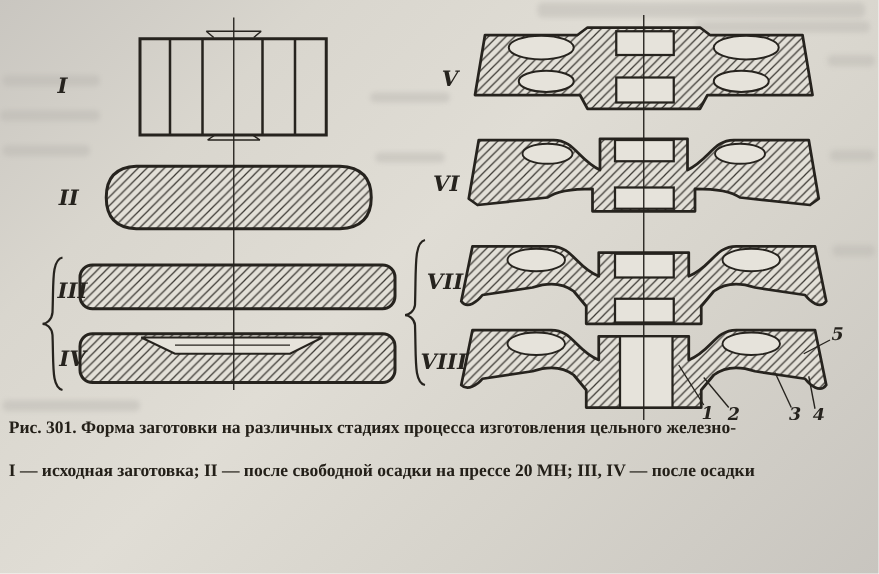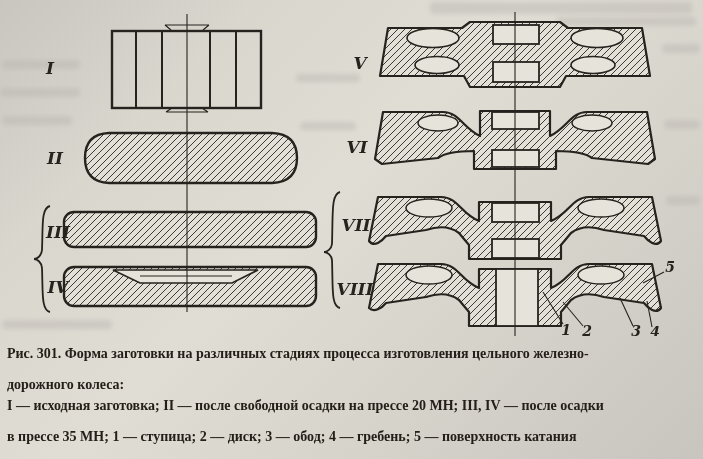--- a/index.html
+++ b/index.html
@@ -13,22 +13,22 @@
   .ghost{
     position:absolute;background:#b9b6b0;opacity:.45;
     border-radius:4px;filter:blur(2px);
   }
   svg{position:absolute;left:0;top:0;}
   .caption{
     position:absolute;left:7px;top:333px;width:692px;
     color:#242019;font-weight:700;font-size:14px;line-height:20px;
     white-space:nowrap;overflow:hidden;
   }
-  .caption .cap-line{white-space:nowrap;margin-top:11px;}
-  .caption .legend-start{margin-top:1px;}
+  .caption .cap-line{white-space:nowrap;}
+  .caption .legend-start{margin-top:15px;}
 </style>
 </head>
 <body>
 
 <div class="page">
 
   <div class="ghost" style="left:430px;top:2px;width:262px;height:12px"></div>
   <div class="ghost" style="left:556px;top:17px;width:140px;height:9px"></div>
   <div class="ghost" style="left:2px;top:60px;width:78px;height:9px"></div>
   <div class="ghost" style="left:0px;top:88px;width:80px;height:9px"></div>
@@ -139,18 +139,16 @@
       <text x="566" y="335">1</text>
       <text x="587" y="336">2</text>
       <text x="636" y="336">3</text>
       <text x="655" y="337">4</text>
       <text x="670" y="272">5</text>
     </g>
   </svg>
 
   <div class="caption">
     <div class="cap-line">Рис. 301. Форма заготовки на различных стадиях процесса изготовления цельного железно-</div>
-    <div class="cap-line">дорожного колеса:</div>
     <div class="cap-line legend-start">I — исходная заготовка; II — после свободной осадки на прессе 20 МН; III, IV — после осадки</div>
-    <div class="cap-line">в прессе 35 МН; 1 — ступица; 2 — диск; 3 — обод; 4 — гребень; 5 — поверхность катания</div>
   </div>
 
 </div>
 
 </body></html>

